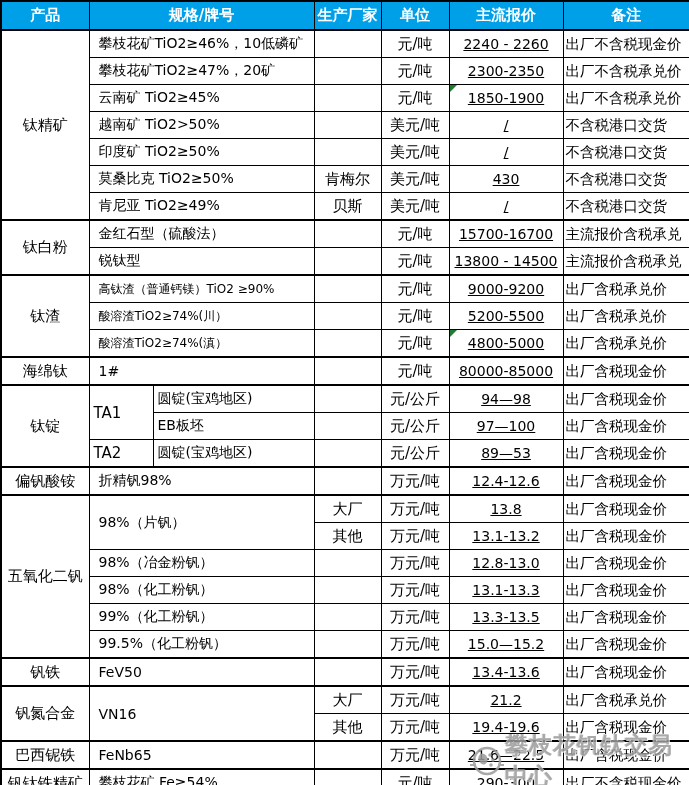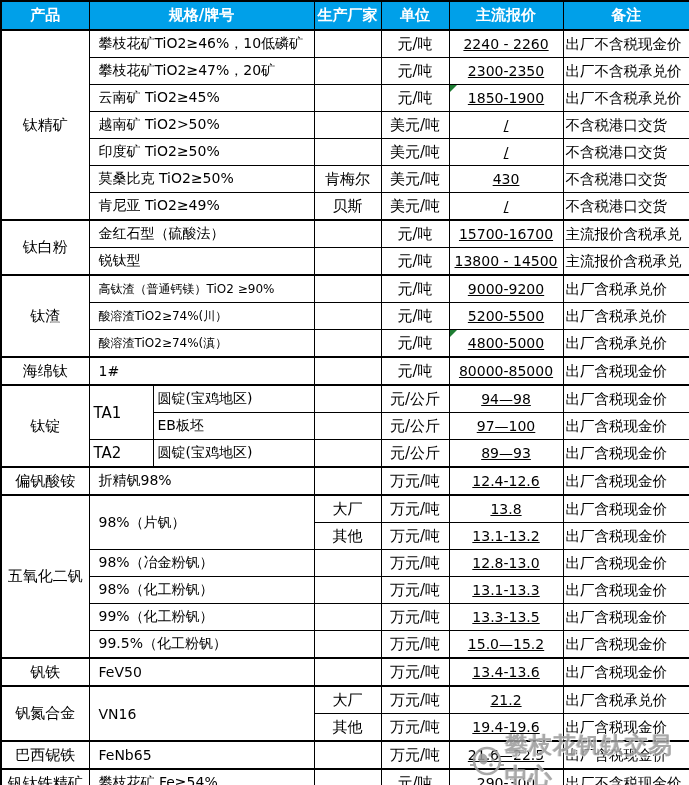--- a/index.html
+++ b/index.html
@@ -185,21 +185,21 @@
         <td class="maker"></td>
         <td class="unit">元/公斤</td>
         <td class="price">97—100</td>
         <td class="note">出厂含税现金价</td>
       </tr>
       <tr>
         <td class="grade" rowspan="1">TA2</td>
         <td class="subspec">圆锭(宝鸡地区)</td>
         <td class="maker"></td>
         <td class="unit">元/公斤</td>
-        <td class="price">89—93</td>
+        <td class="price">89—53</td>
         <td class="note">出厂含税现金价</td>
       </tr>
       <tr class="gs">
         <td class="product" rowspan="1">偏钒酸铵</td>
         <td class="spec" colspan="2" rowspan="1">折精钒98%</td>
         <td class="maker"></td>
         <td class="unit">万元/吨</td>
         <td class="price">12.4-12.6</td>
         <td class="note">出厂含税现金价</td>
       </tr>

